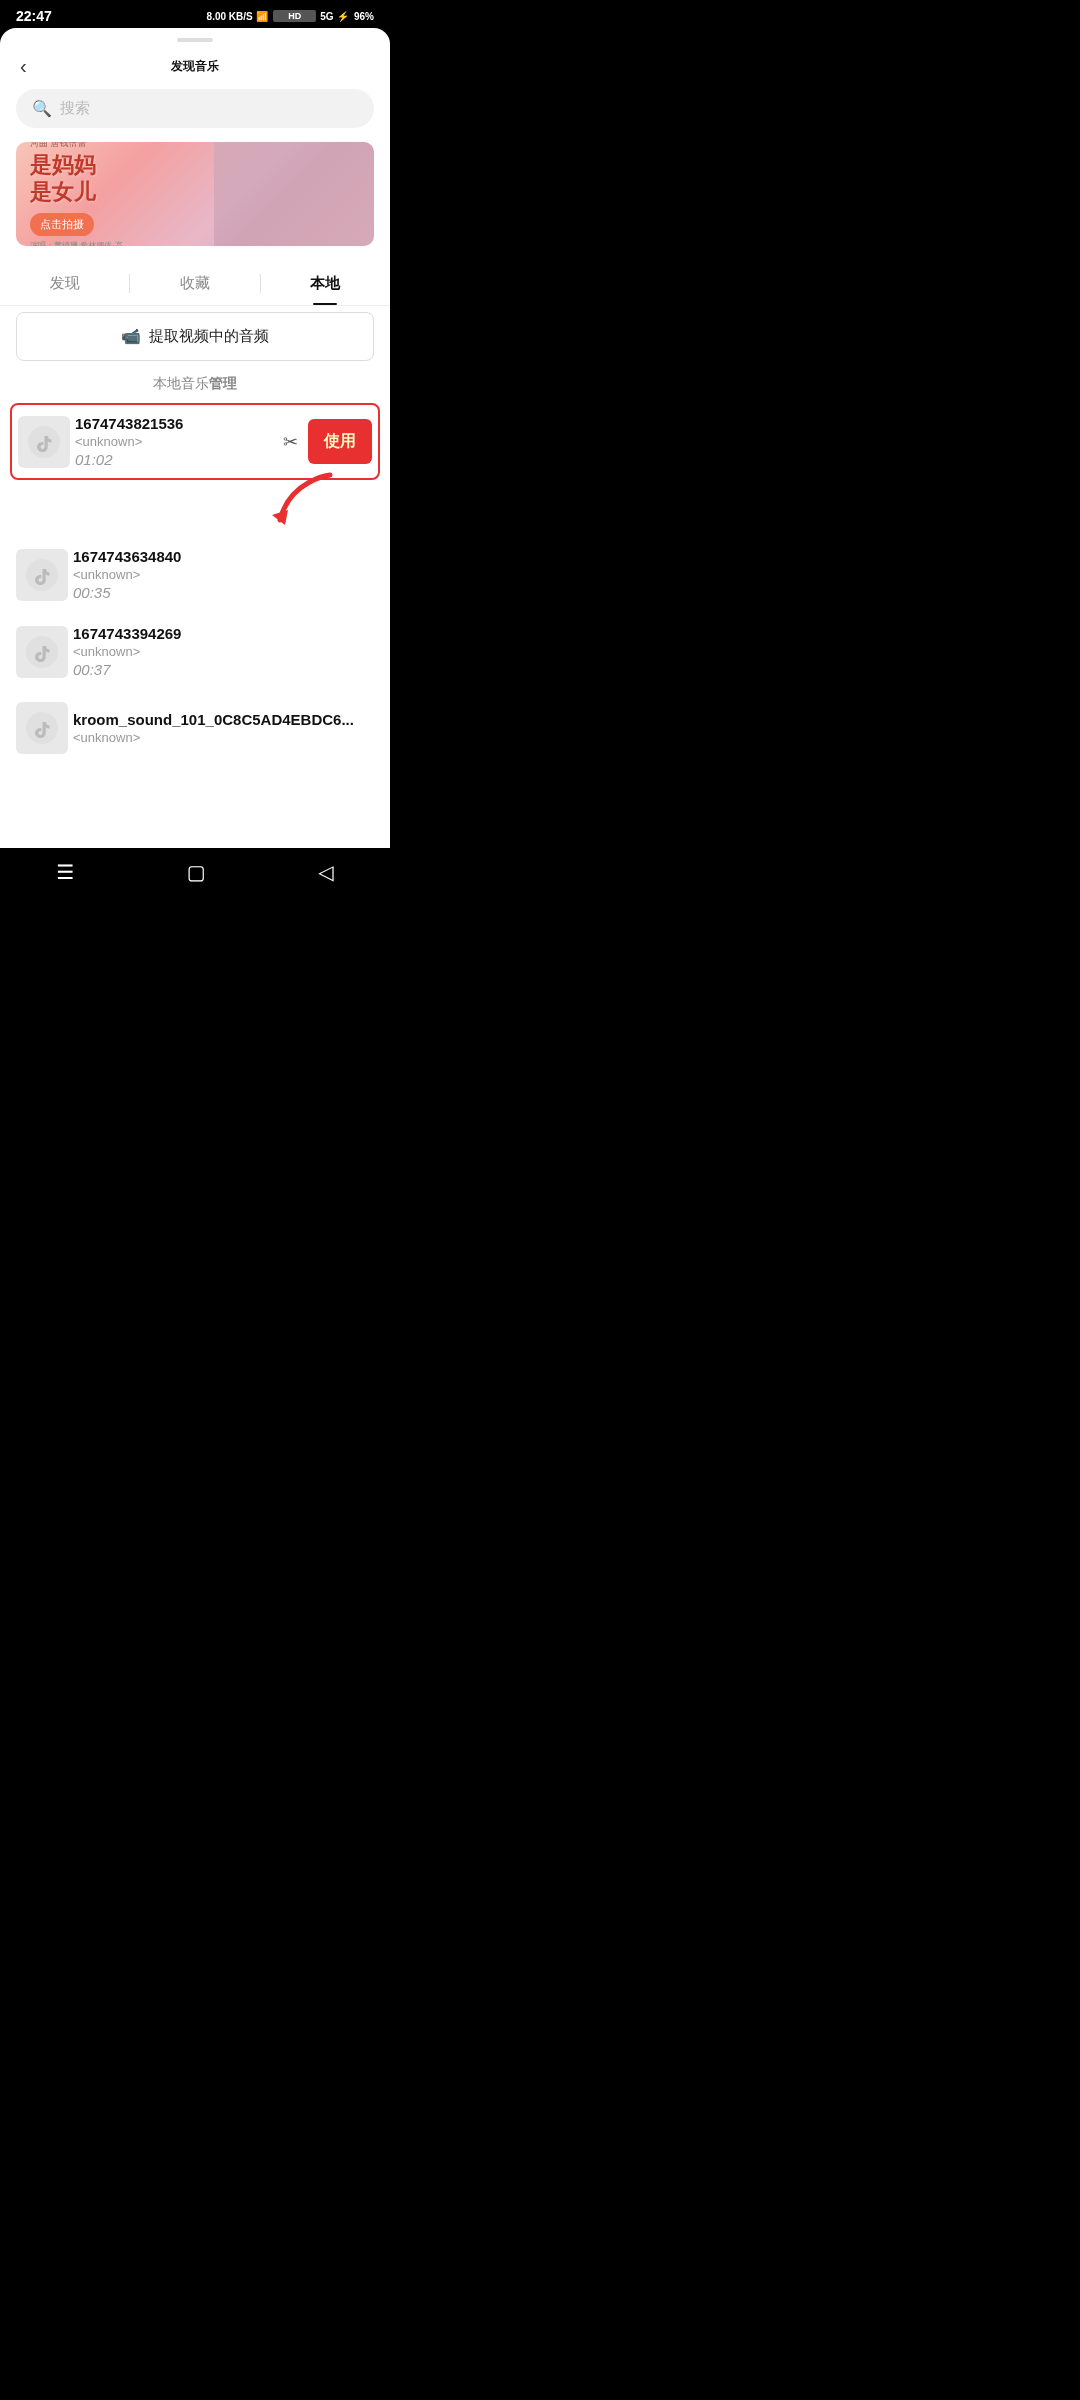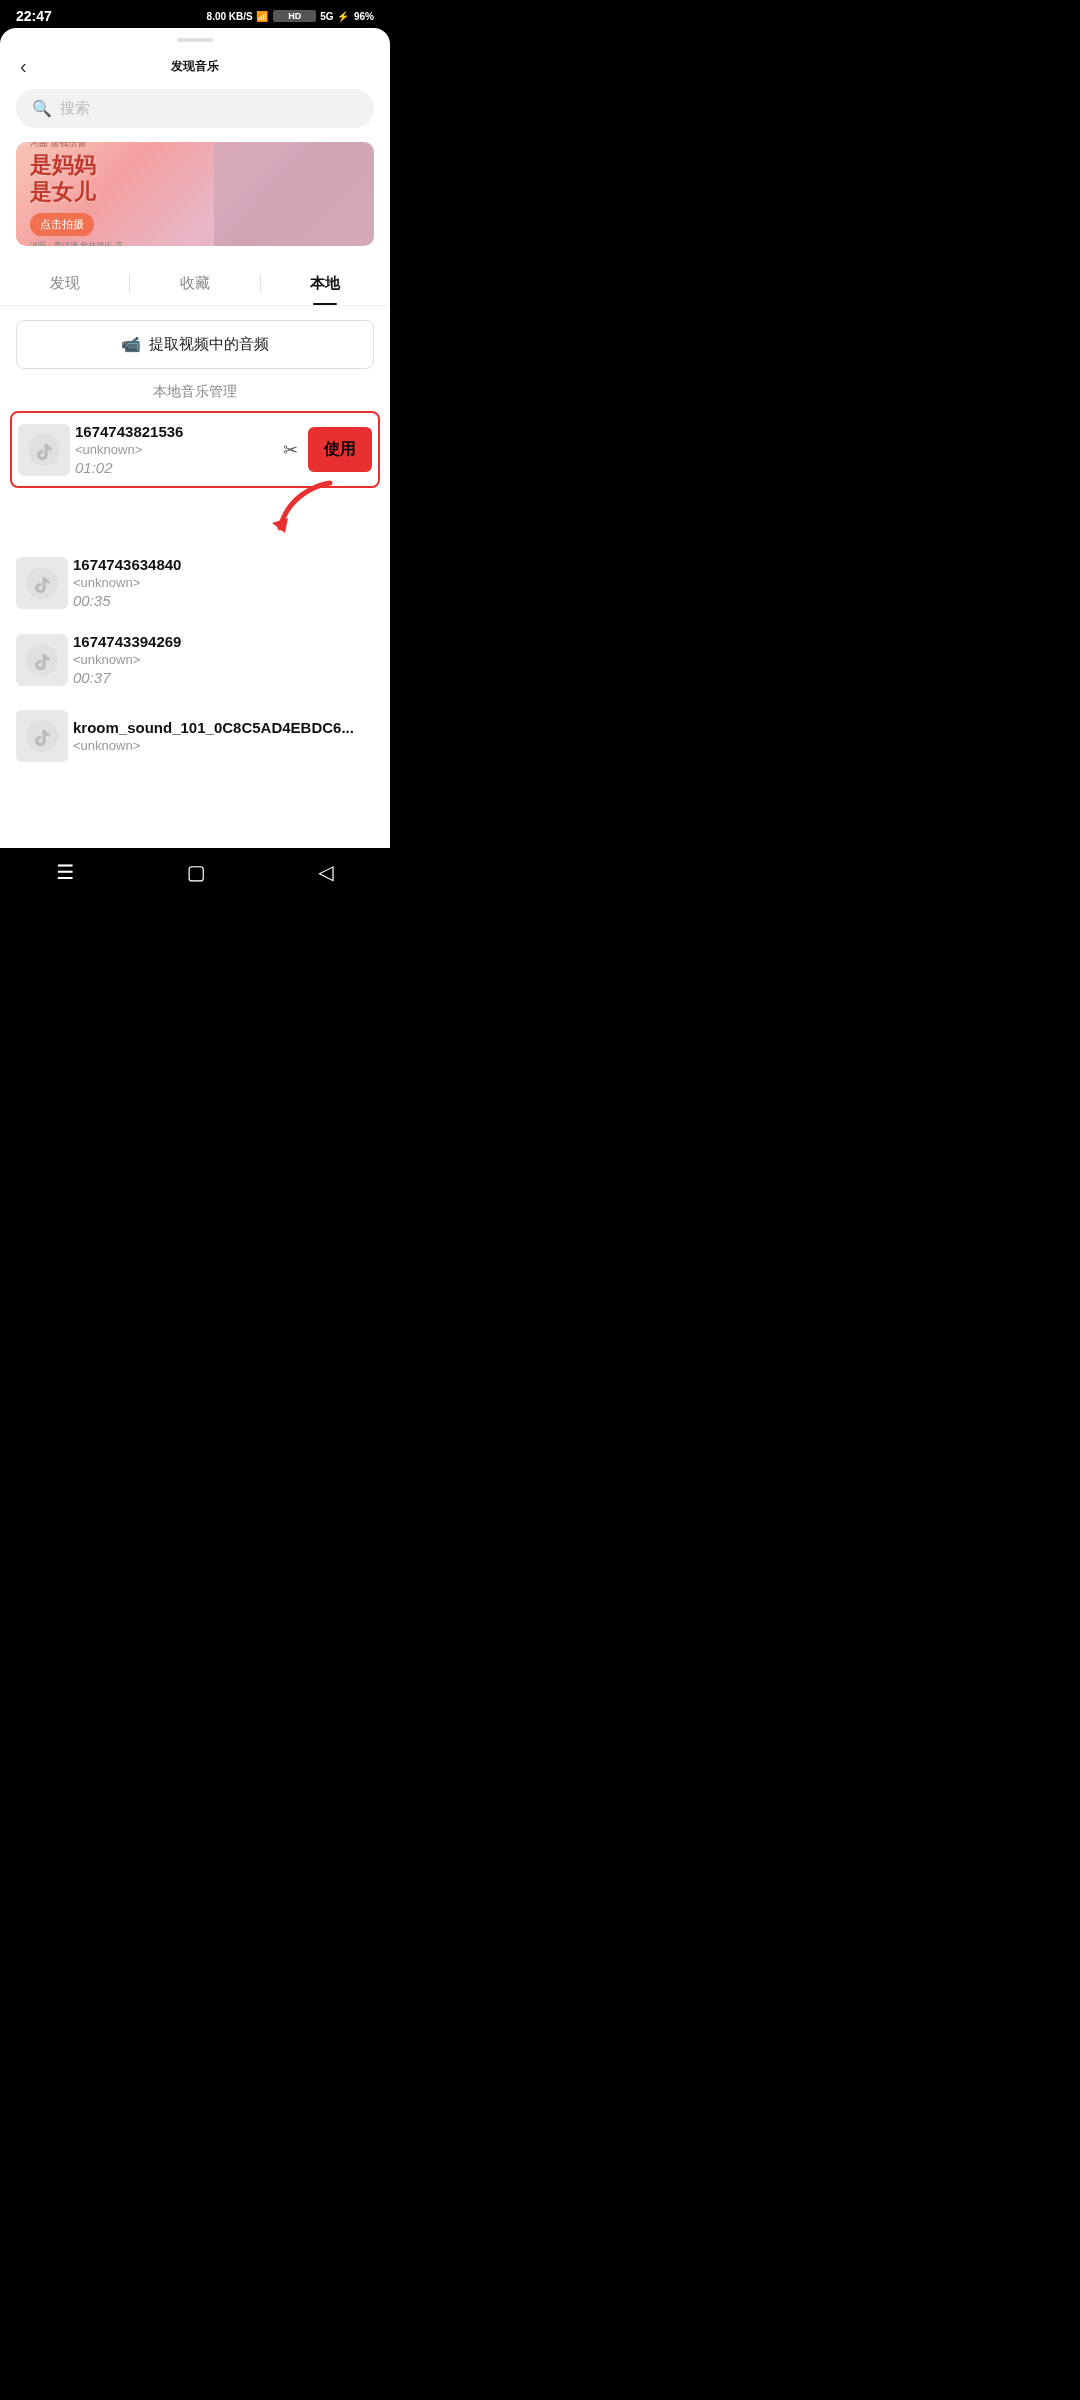--- a/index.html
+++ b/index.html
@@ -117,21 +117,21 @@
       right: 0;
       bottom: 0;
       width: 160px;
       height: 120px;
       background: linear-gradient(to left, transparent 0%, transparent 100%);
       overflow: hidden;
     }
     .tabs {
       display: flex;
       border-bottom: 1px solid #eee;
-      margin: 0 0 14px;
+      margin: 0 0 6px;
     }
     .tab-item {
       flex: 1;
       text-align: center;
       padding: 12px 0;
       font-size: 15px;
       color: #888;
       position: relative;
       cursor: pointer;
     }
@@ -181,20 +181,21 @@
       padding: 0 16px 10px;
     }
     .section-title {
       font-size: 14px;
       color: #888;
     }
     .section-manage {
       font-size: 14px;
       color: #888;
       cursor: pointer;
+      font-weight: bold;
     }
     .music-list { padding: 0 10px; }
     .music-item {
       display: flex;
       align-items: center;
       padding: 12px 6px;
       gap: 5px;
       border-radius: 8px;
       background: #fff;
     }
@@ -244,21 +245,21 @@
       gap: 10px;
       flex-shrink: 0;
     }
     .scissors-icon {
       font-size: 18px;
       color: #555;
       cursor: pointer;
     }
     .use-btn {
       background: #e83030;
-      color: #000000;
+      color: #fef9c3;
       border: none;
       border-radius: 6px;
       padding: 12px 16px;
       font-size: 16px;
       font-weight: 600;
       cursor: pointer;
     }
     .music-item-wrapper {
       position: relative;
     }

